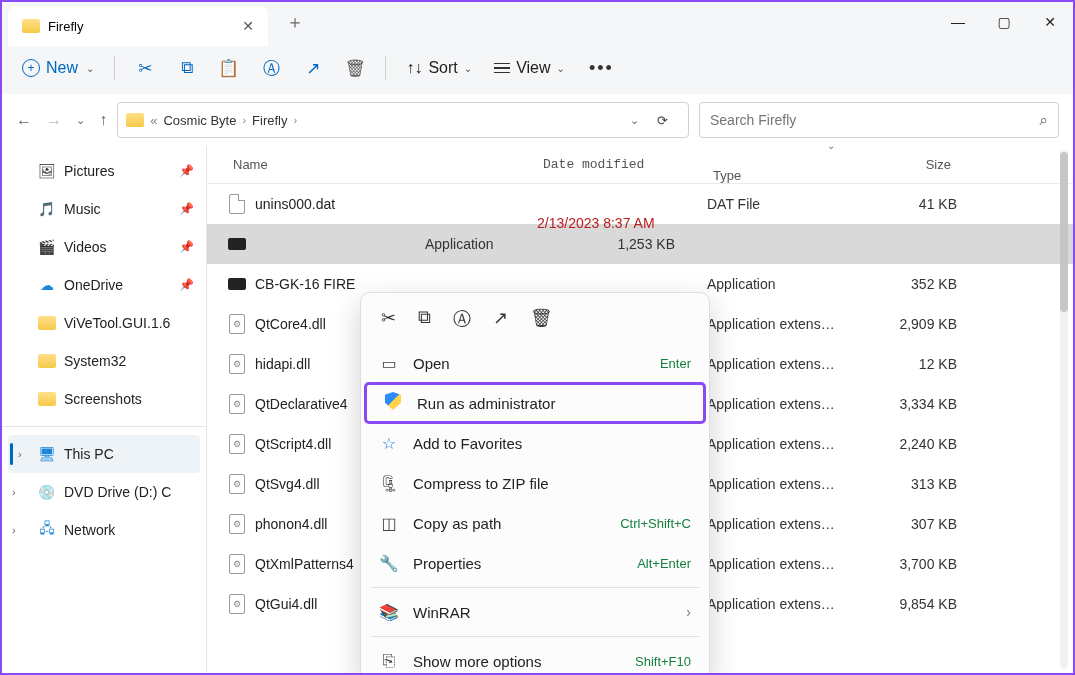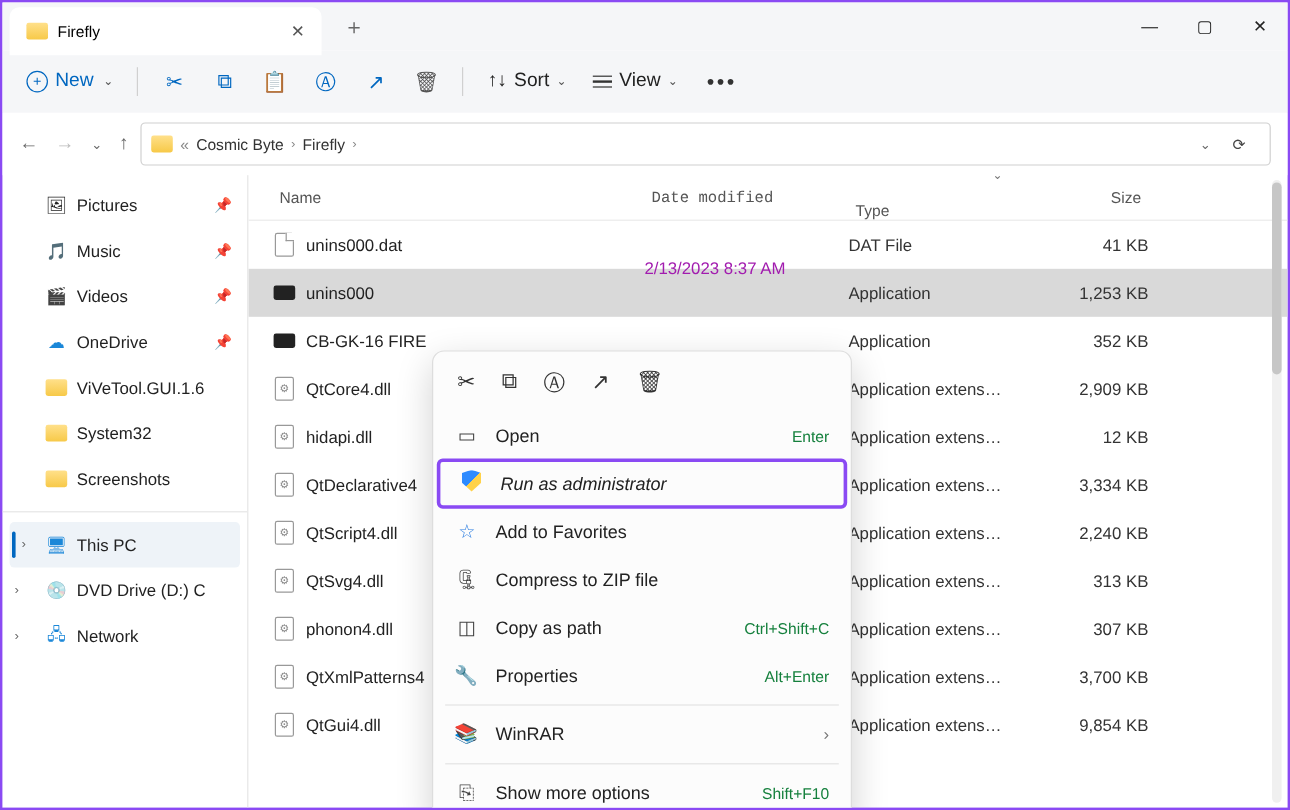--- a/index.html
+++ b/index.html
@@ -62,41 +62,41 @@
   .fl-head .col { padding: 0 6px; }
   .col-name { width: 310px; }
   .col-date { width: 170px; font-family: Liberation Mono, monospace; }
   .col-type { width: 160px; margin-top: 21px; }
   .col-size { width: 90px; text-align: right; }
   .fl-head .drop-aff { position:absolute; left: 620px; top: -6px; font-size: 10px; color:#777; }
   .fl-row { display: flex; align-items: center; height: 40px; font-size: 14px; color: #222; padding-left: 20px; }
   .fl-row.selected { background: #d9d9d9; }
   .fl-row .ico { width: 20px; height: 20px; margin-right: 8px; display:inline-flex; align-items:center; justify-content:center; }
   .fl-row .name { width: 282px; white-space: nowrap; overflow: hidden; text-overflow: ellipsis; }
-  .fl-row .date { width: 170px; color: #a21caf; margin-top: 38px; }
+  .fl-row .date { width: 170px; color: #b91c1c; margin-top: 38px; }
   .fl-row .type { width: 160px; color: #333; white-space: nowrap; overflow: hidden; text-overflow: ellipsis; }
   .fl-row .size { width: 90px; text-align: right; color: #333; }
   .file-ico { width:16px; height:20px; border:1px solid #999; border-radius:2px; position:relative; background:#fff; }
   .file-ico::after { content:""; position:absolute; top:-1px; right:-1px; width:6px; height:6px; background:#fff; border-left:1px solid #999; border-bottom:1px solid #999; }
   .dll-ico { width:16px; height:20px; border:1px solid #999; border-radius:2px; background:#fff; display:flex; align-items:center; justify-content:center; }
   .dll-ico::after { content:"⚙"; font-size:9px; color:#888; }
 
   .scroll-v { position:absolute; right:2px; top:0; bottom:0; width:14px; display:flex; flex-direction:column; align-items:center; }
   .scroll-v .track { flex:1; width:8px; background:#f0f0f0; border-radius:4px; margin:4px 0; position:relative; }
   .scroll-v .thumb { position:absolute; top:2px; left:0; right:0; height:160px; background:#c6c6c6; border-radius:4px; }
 
   
   .ctxmenu { position: absolute; left: 358px; top: 290px; width: 350px; background: #fcfcfc; border: 1px solid #ddd; border-radius: 10px; box-shadow: 0 10px 30px rgba(0,0,0,.18); padding: 8px 0 4px; z-index: 50; }
   .ctx-icons { display:flex; gap: 22px; padding: 6px 20px 12px; color: #333; font-size: 18px; }
   .ctx-item { display:flex; align-items:center; height: 40px; padding: 0 18px; gap: 14px; font-size: 15px; color:#222; cursor:pointer; position:relative; }
   .ctx-item .ico { width: 20px; text-align:center; color:#444; font-size:16px; }
   .ctx-item .shortcut { margin-left:auto; color:#15803d; font-size: 13px; }
   .ctx-item .sub { margin-left:auto; color:#777; font-size:14px; }
   .ctx-sep { height:1px; background:#e3e3e3; margin:4px 10px; }
-  .ctx-item.highlight { outline: 3px solid #8a4af3; outline-offset: -2px; border-radius: 4px; margin: 0 4px; font-style: italic; }
+  .ctx-item.highlight { outline: 3px solid #8a4af3; outline-offset: -2px; border-radius: 4px; margin: 0 4px; }
   .shield { display:inline-block; width:16px; height:18px; background: linear-gradient(135deg,#2e8bff 50%,#ffd24a 50%); clip-path: polygon(50% 0,100% 15%,100% 60%,50% 100%,0 60%,0 15%); }
 </style>
 </head>
 <body>
 
 <div class="titlebar">
   <div class="tab">
     <span class="folder-ico"></span>
     <span class="title">Firefly</span>
     <span class="close">✕</span>
@@ -151,20 +151,24 @@
     <span class="folder-ico"></span>
     <span style="color:#888">«</span>
     <span>Cosmic Byte</span>
     <span class="sep">›</span>
     <span>Firefly</span>
     <span class="sep">›</span>
     <span class="spacer"></span>
     <span class="drop">⌄</span>
     <span class="refresh">⟳</span>
   </div>
+  <div class="searchbox">
+    <input placeholder="Search Firefly" style="">
+    <span class="mag">⌕</span>
+  </div>
 </div>
 
 <div class="main">
   <div class="sidebar">
     <div class="sb-item">
         <span class="ico">🖼</span>
         <span>Pictures</span>
         <span class="pin">📌</span>
       </div>
     <div class="sb-item">
@@ -227,21 +231,20 @@
           </span>
           <span class="name">unins000.dat</span>
           <span class="date">2/13/2023 8:37 AM</span>
           <span class="type">DAT File</span>
           <span class="size">41 KB</span>
         </div>
         <div class="fl-row selected">
           <span class="ico">
             <span style="width:18px;height:12px;background:#222;border-radius:2px;display:inline-block"></span>
           </span>
-          <span class="name">unins000</span>
           <span class="date"></span>
           <span class="type">Application</span>
           <span class="size">1,253 KB</span>
         </div>
         <div class="fl-row">
           <span class="ico">
             <span style="width:18px;height:12px;background:#222;border-radius:2px;display:inline-block"></span>
           </span>
           <span class="name">CB-GK-16 FIRE</span>
           <span class="date"></span>

